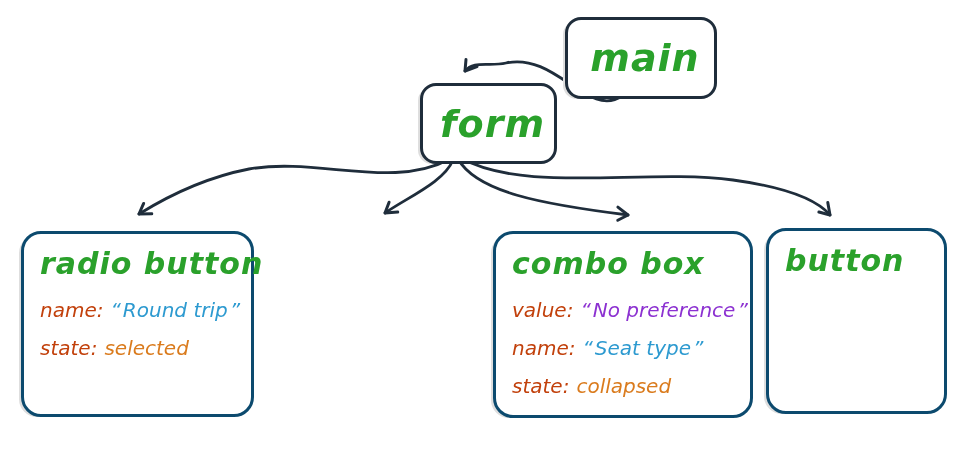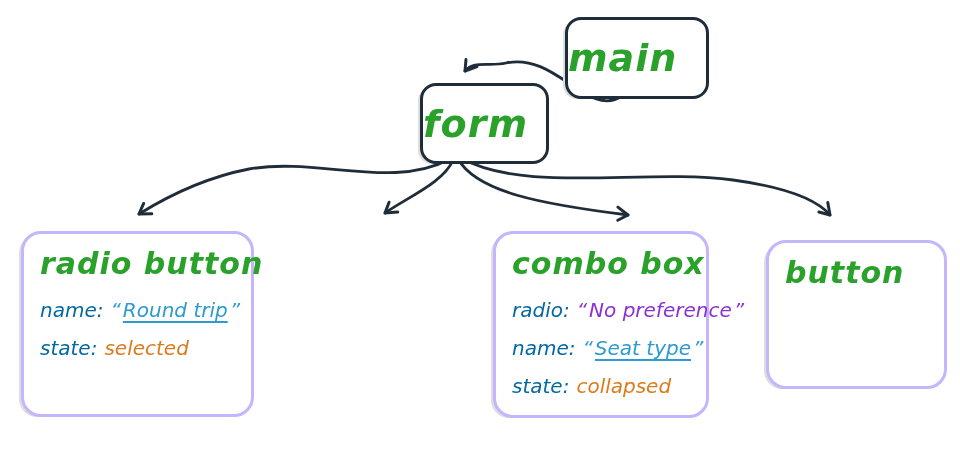--- a/index.html
+++ b/index.html
@@ -7,48 +7,49 @@
     width:960px;height:464px;position:relative;overflow:hidden;
     font-family:"DejaVu Sans","Liberation Sans",sans-serif;
     font-style:italic;
     color:#1f2d3b;
   }
   .stage{position:absolute;inset:0;}
   svg.edges{position:absolute;left:0;top:0;z-index:1;}
   .node{
     position:absolute;z-index:2;background:#ffffff;
     border:3px solid #1f2d3b;border-radius:16px;
-    display:flex;align-items:center;justify-content:flex-start;
+    display:flex;align-items:center;justify-content:center;
     box-shadow:-4px 2px 0 -2px #dedede;
+    padding-left:8px;
   }
   .node .node-label{
     color:#2aa12b;font-size:38px;font-weight:600;letter-spacing:1px;
   }
   .node-main{left:565px;top:17px;width:138px;height:76px;}
   .node-form{left:420px;top:83px;width:123px;height:75px;}
   .card{
     position:absolute;z-index:2;background:#ffffff;
-    border:3px solid #c4b5fd;border-radius:20px;
+    border:3px solid #0c4a6e;border-radius:20px;
     box-shadow:-4px 2px 0 -2px #dedede;
     padding:10px 14px 0 16px;box-sizing:border-box;
   }
   .card-radio {left:21px; top:231px;width:233px;height:186px;}
   .card-edit  {left:269px;top:230px;width:213px;height:187px;}
-  .card-combo {left:493px;top:231px;width:216px;height:187px;}
-  .card-button{left:766px;top:240px;width:181px;height:149px;}
+  .card-combo {left:493px;top:231px;width:260px;height:187px;}
+  .card-button{left:766px;top:228px;width:181px;height:186px;}
   .card-title{
     color:#2aa12b;font-size:30px;font-weight:600;letter-spacing:1px;
     margin:2px 0 10px 0;white-space:nowrap;
   }
   .prop{font-size:20px;line-height:38px;white-space:nowrap;}
-  .plabel{color:#0369a1;margin-right:7px;}
+  .plabel{color:#c2410c;margin-right:7px;}
   .pv{font-weight:500;}
   .v-name{color:#2d9ad0;}
   .v-name .w{
-    text-decoration:underline;text-decoration-thickness:2px;
+    text-decoration-thickness:2px;
     text-underline-offset:4px;
   }
   .v-purple{color:#8c31d1;font-weight:normal;}
   .v-orange{color:#da7b1d;text-align:center;}
   .quoted::before{content:"\201C";margin-right:2px;}
   .quoted::after{content:"\201D";margin-left:2px;}
 </style>
 </head>
 <body>
 
@@ -84,21 +85,21 @@
     </div>
     <div class="prop">
       <span class="plabel">state:</span><span class="pv v-orange"><span class="w">selected</span></span>
     </div>
   </div>
 
 
   <div class="card card-combo">
     <div class="card-title">combo box</div>
     <div class="prop">
-      <span class="plabel">radio:</span><span class="pv v-purple quoted"><span class="w">No preference</span></span>
+      <span class="plabel">value:</span><span class="pv v-purple quoted"><span class="w">No preference</span></span>
     </div>
     <div class="prop">
       <span class="plabel">name:</span><span class="pv v-name quoted"><span class="w">Seat type</span></span>
     </div>
     <div class="prop">
       <span class="plabel">state:</span><span class="pv v-orange"><span class="w">collapsed</span></span>
     </div>
   </div>
 
   <div class="card card-button">

